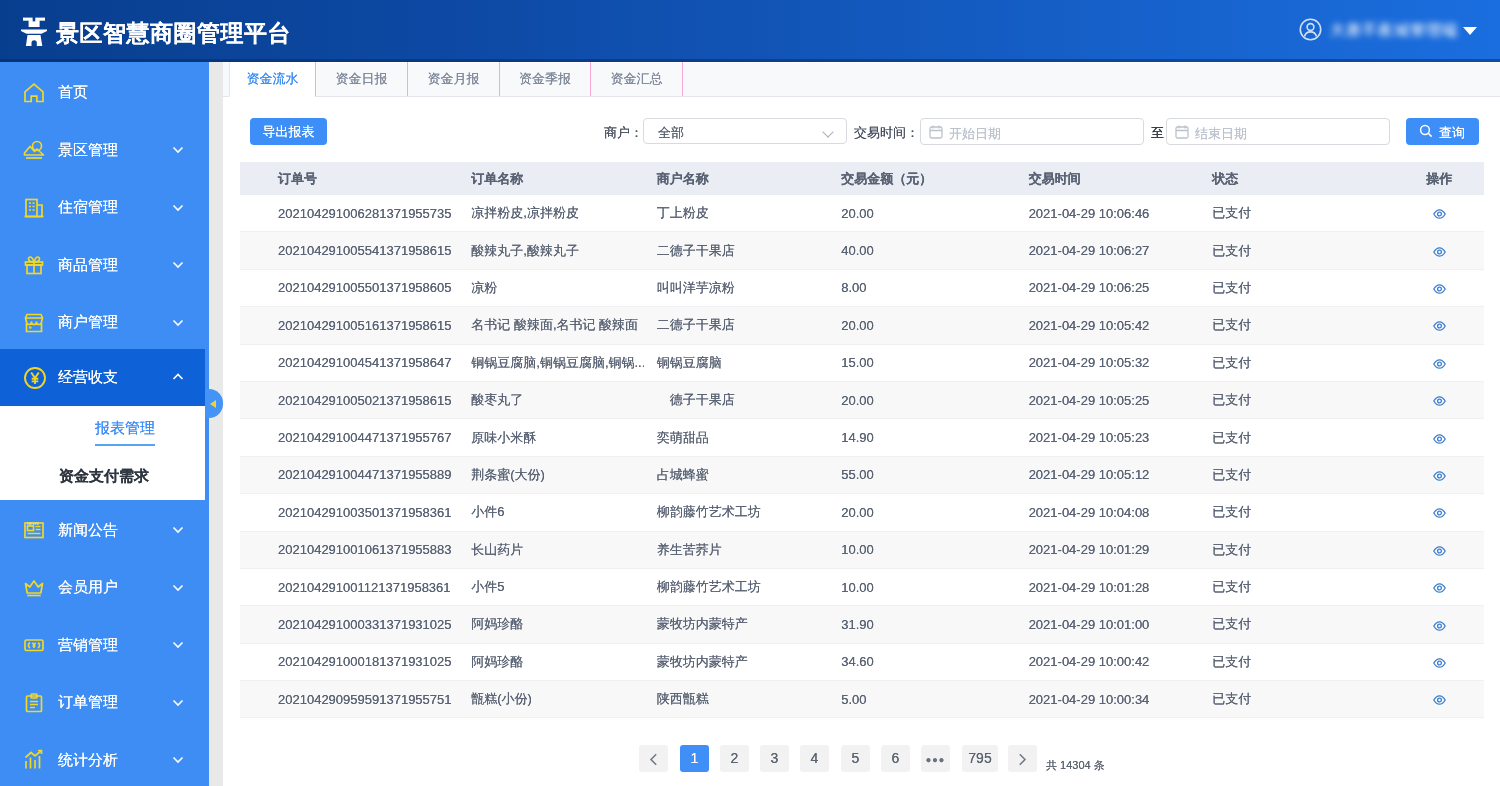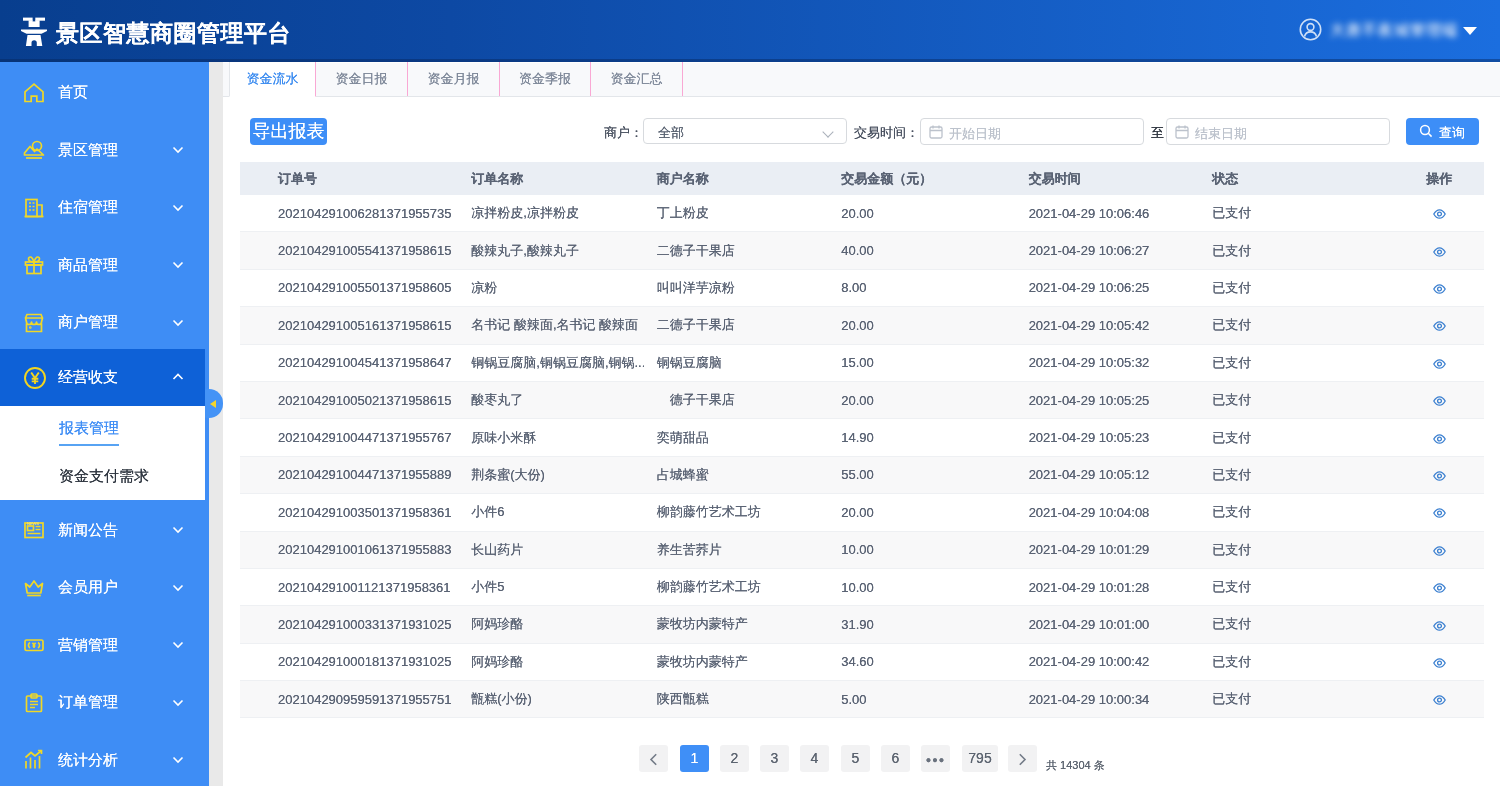--- a/index.html
+++ b/index.html
@@ -18,40 +18,40 @@
   border-left:7px solid transparent; border-right:7px solid transparent; border-top:8px solid #ffffff; }
 
 
 .side { position:absolute; left:0; top:62px; width:209px; height:760px; background:#3e8df5; }
 .mi { position:relative; height:57.5px; display:flex; align-items:center; color:#ffffff; font-size:15px; }
 .mi .ic { position:absolute; left:22px; top:50%; transform:translateY(-50%); width:24px; height:24px; }
 .mi .tx { position:absolute; left:58px; }
 .mi .ch { position:absolute; left:172px; top:50%; transform:translateY(-50%); }
 .mi.act { background:#0e61d7; height:56.5px; margin-top:-2.5px; width:205px; }
 .sub { background:#ffffff; width:205px; }
-.sub .s1 { height:47px; display:flex; align-items:center; padding-left:59px; color:#3e8df5; font-size:15px; }
+.sub .s1 { height:47px; display:flex; align-items:center; padding-left:59px; color:#3e8df5; font-size:15px;margin-left:36px; }
 .sub .s1 .ul { border-bottom:2px solid #57a3f3; padding-bottom:6px; margin-top:6px; }
-.sub .s2 { height:47px; display:flex; align-items:center; padding-left:59px; color:#2f3640; font-size:15px; }
+.sub .s2 { height:47px; display:flex; align-items:center; padding-left:59px; color:#2f3640; font-size:15px;font-weight:bold; }
 .toggle { position:absolute; left:205px; top:389.2px; width:18.5px; height:28.8px; overflow:hidden; z-index:6; }
 .toggle .cir { position:absolute; left:-10.4px; top:0.2px; width:28.4px; height:28.4px; border-radius:50%; background:#4493f6; }
 .toggle .tri { position:absolute; left:4.8px; top:10.6px; width:0; height:0;
   border-top:4px solid transparent; border-bottom:4px solid transparent; border-right:6px solid #f2d52c; }
 
 
 .gutter { position:absolute; left:209px; top:62px; width:14px; height:724px; background:#e9e9e9; }
 .card { position:absolute; left:223px; top:62px; width:1277px; height:724px; background:#ffffff; }
 
 
 .tabs { position:absolute; left:0; top:1px; width:1277px; height:34px; background:#f8f9fb; border-bottom:1px solid #e3e6ea; }
 .tab { position:absolute; top:0; height:34px; line-height:34px; text-align:center; font-size:13px; color:#7e8899; border-right:1px solid #f9a8d4; }
 .tab.on { background:#ffffff; color:#3c8cf0; border-bottom:1px solid #ffffff; height:35px; border-left:1px solid #e3e6ea; }
 
 
 .btn-exp { position:absolute; left:27px; top:56px; width:77px; height:27px; background:#3d8ef7; border-radius:4px;
-  color:#ffffff; font-size:18px; text-align:center; line-height:27px; }
+  color:#ffffff; font-size:13px; text-align:center; line-height:27px; }
 .lbl { position:absolute; top:62px; font-size:13px; color:#4a5261; }
 .sel { position:absolute; left:420px; top:56px; width:204px; height:26px; border:1px solid #d7dade; border-radius:4px; background:#ffffff; }
 .sel .sv { position:absolute; left:14px; top:5px; font-size:13px; color:#5a6372; }
 .sel .arr { position:absolute; right:14px; top:9px; width:8px; height:8px; border-right:1.5px solid #aab0ba; border-bottom:1.5px solid #aab0ba; transform:rotate(45deg); }
 .dinp { position:absolute; top:56px; width:224px; height:27px; border:1px solid #d7dade; border-radius:4px; background:#ffffff; }
 .dinp .ph { position:absolute; left:28px; top:6px; font-size:13px; color:#bcc2cc; }
 .btn-q { position:absolute; left:1183px; top:56px; width:73px; height:27px; background:#3d8ef7; border-radius:4px; color:#ffffff; font-size:13px; }
 
 
 .tbl { position:absolute; left:17px; top:100px; width:1244px; font-size:13px; color:#5a6374; }

